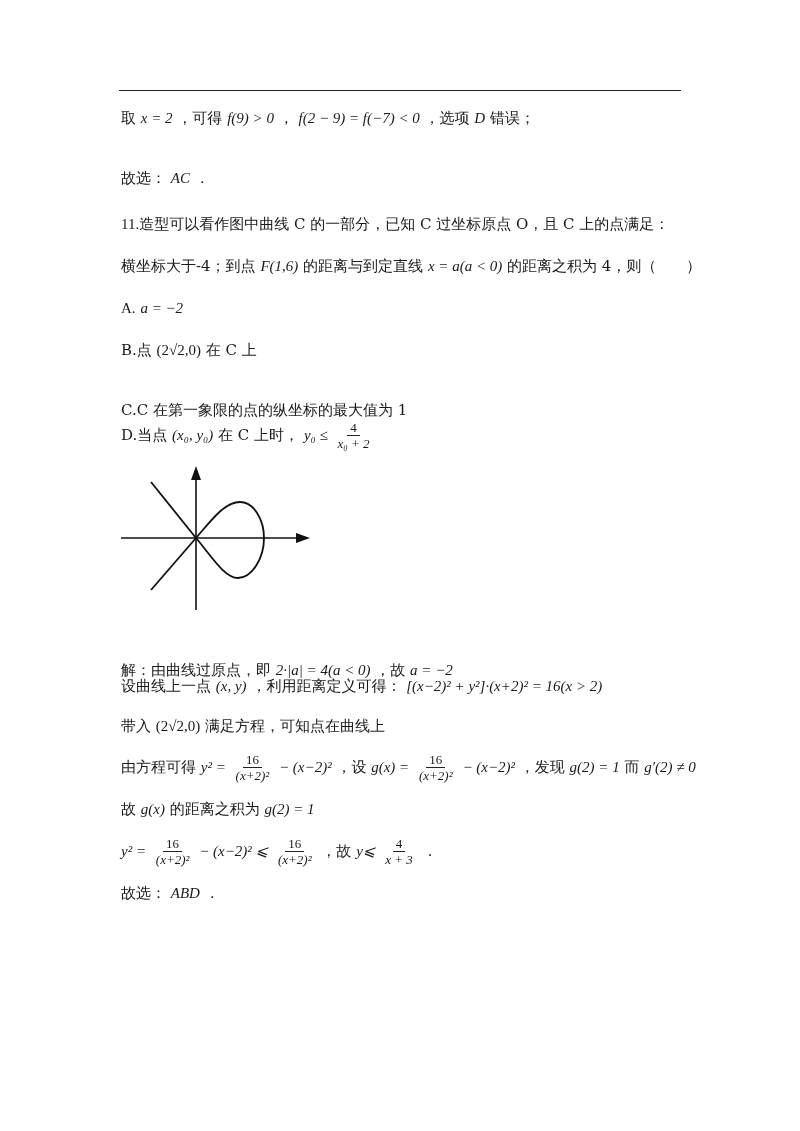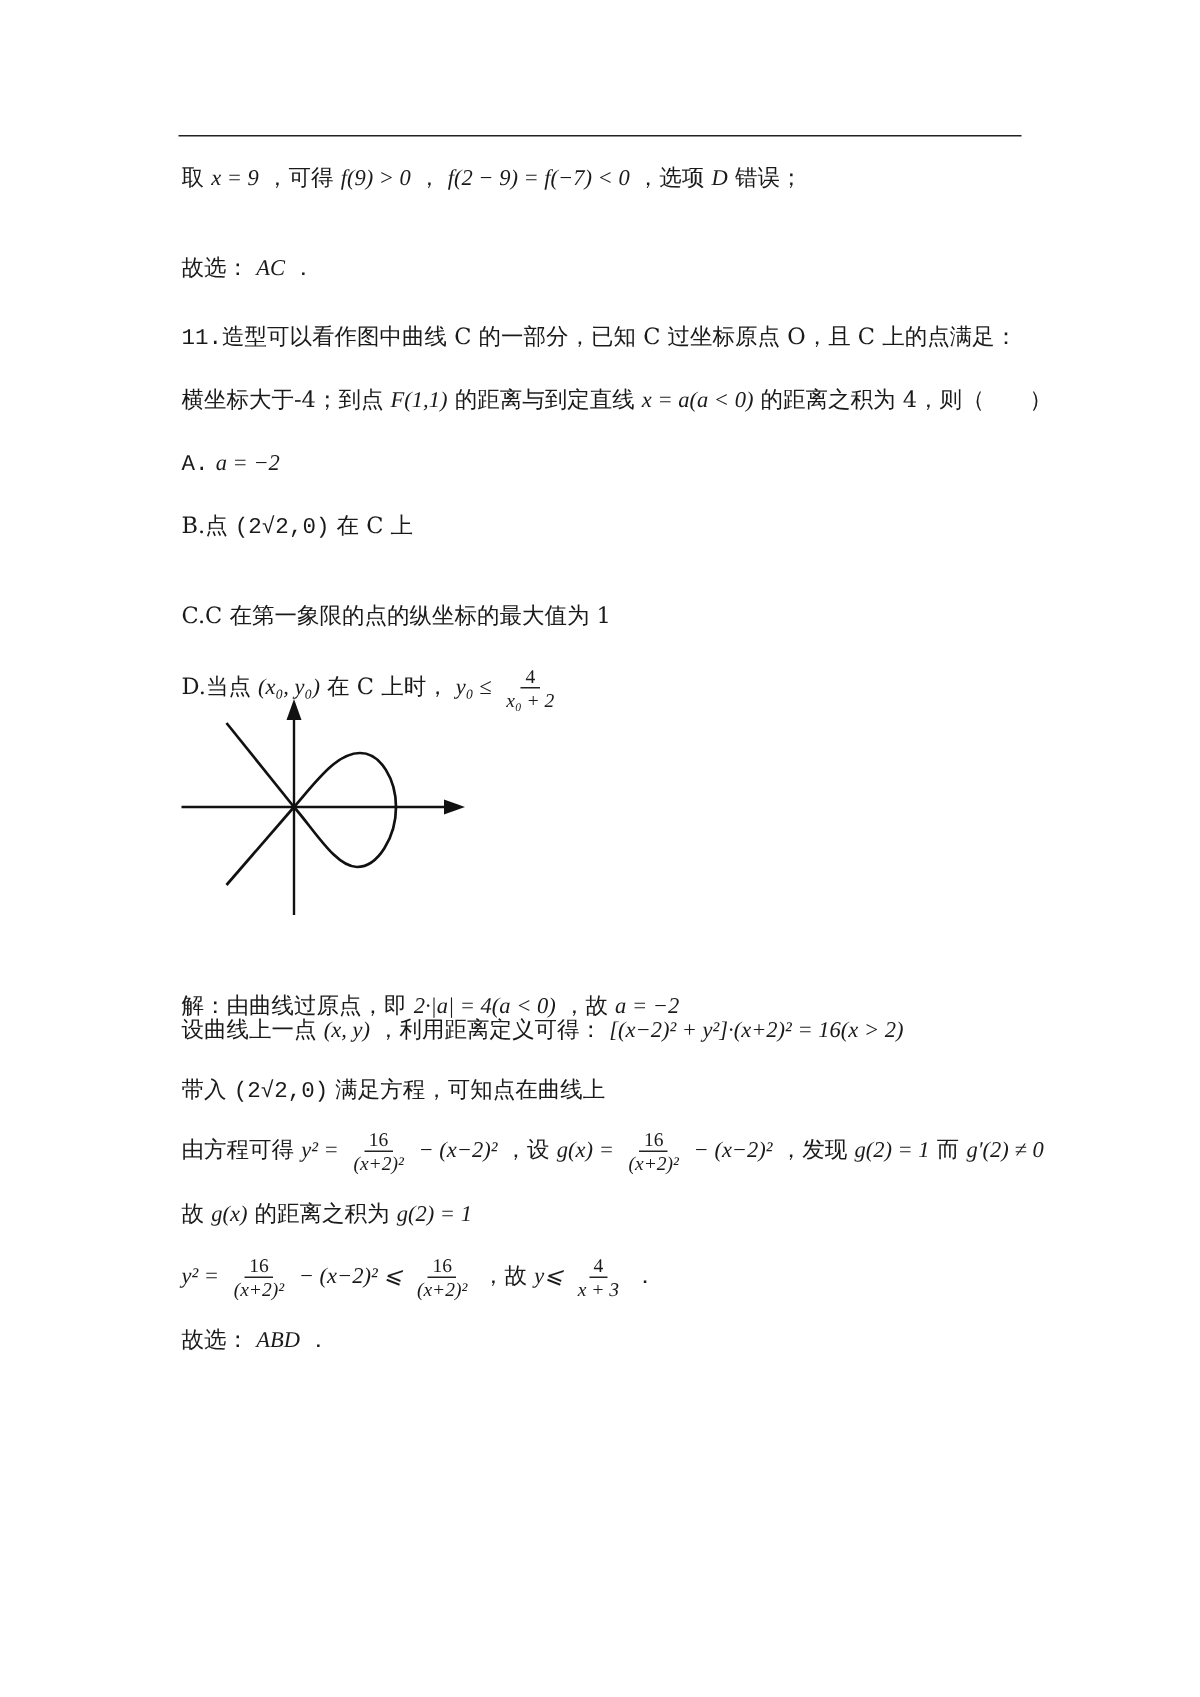--- a/index.html
+++ b/index.html
@@ -1,73 +1,73 @@
 <!DOCTYPE html>
 <html><head>
   <meta charset="utf-8">
   <style>
     html, body { margin: 0; padding: 0; background: #ffffff; }
     body { width: 800px; height: 1131px; position: relative; overflow: hidden;
            font-family: "DejaVu Serif", "Liberation Serif", serif; color: #1a1a1a; }
     .rule { position: absolute; left: 119px; top: 90px; width: 562px; height: 1px; background: #222; }
     .line { position: absolute; left: 121px; font-size: 15px; white-space: nowrap; line-height: 20px; }
     .m { font-family: "Liberation Serif", "DejaVu Serif", serif; font-style: italic; }
-    .r { font-family: Liberation Mono, monospace; }
+    .r { font-family: Liberation Serif, serif; }
     .frac { display: inline-flex; flex-direction: column; align-items: center; vertical-align: middle;
             font-family: "Liberation Serif", serif; font-size: 13px; line-height: 15px; margin: 0 2px; }
     .frac .num { border-bottom: 1px solid #222; padding: 0 3px; }
     .frac .den { padding: 0 3px; font-style: italic; }
     .fig { position: absolute; left: 118px; top: 462px; width: 200px; height: 152px; }
   </style>
 </head>
 <body>
 
 <div class="rule"></div>
 
 <div class="line" style="top:108px;">
   <span>取</span>
-  <span class="m">x = 9</span>
+  <span class="m">x = 2</span>
   <span>，可得</span>
   <span class="m">f(9) &gt; 0</span>
   <span>，</span>
   <span class="m">f(2 − 9) = f(−7) &lt; 0</span>
   <span>，选项</span>
   <span class="m">D</span>
   <span>错误；</span>
 </div>
 <div class="line" style="top:168px;">
   <span>故选：</span>
   <span class="m">AC</span>
   <span>．</span>
 </div>
 
 <div class="line" style="top:214px;">
   <span class="r">11.</span><span>造型可以看作图中曲线 C 的一部分，已知 C 过坐标原点 O，且 C 上的点满足：</span>
 </div>
 <div class="line" style="top:256px;">
   <span>横坐标大于-4；到点</span>
-  <span class="m">F(1,1)</span>
+  <span class="m">F(1,6)</span>
   <span>的距离与到定直线</span>
   <span class="m">x = a(a &lt; 0)</span>
   <span>的距离之积为 4，则（　　）</span>
 </div>
 
 <div class="line" style="top:298px;">
   <span class="r">A.</span>
   <span class="m">a = −2</span>
 </div>
 <div class="line" style="top:340px;">
   <span>B.点</span>
   <span class="r">(2√2,0)</span>
   <span>在 C 上</span>
 </div>
 <div class="line" style="top:400px;">
   <span>C.</span><span>C 在第一象限的点的纵坐标的最大值为 1</span>
 </div>
-<div class="line" style="top:420px;margin-top:23px;">
+<div class="line" style="top:420px;">
   <span>D.当点</span>
   <span class="m">(x₀, y₀)</span>
   <span>在 C 上时，</span>
   <span class="m">y₀ ≤</span>
   <span class="frac">
     <span class="num">4</span>
     <span class="den">x₀ + 2</span>
   </span>
 </div>
 

